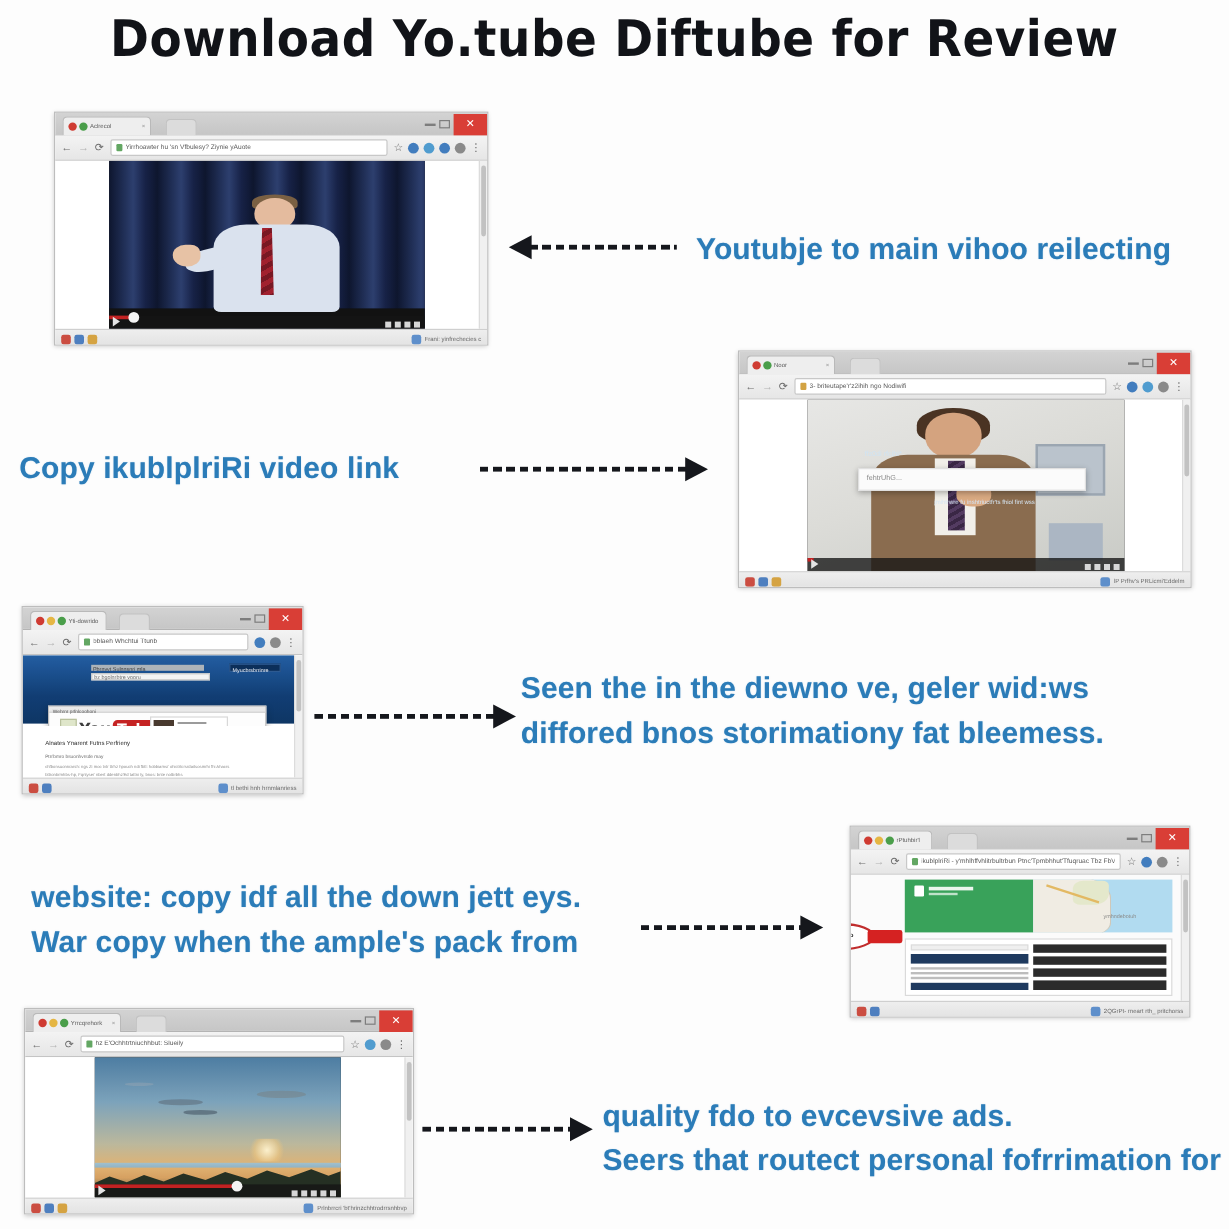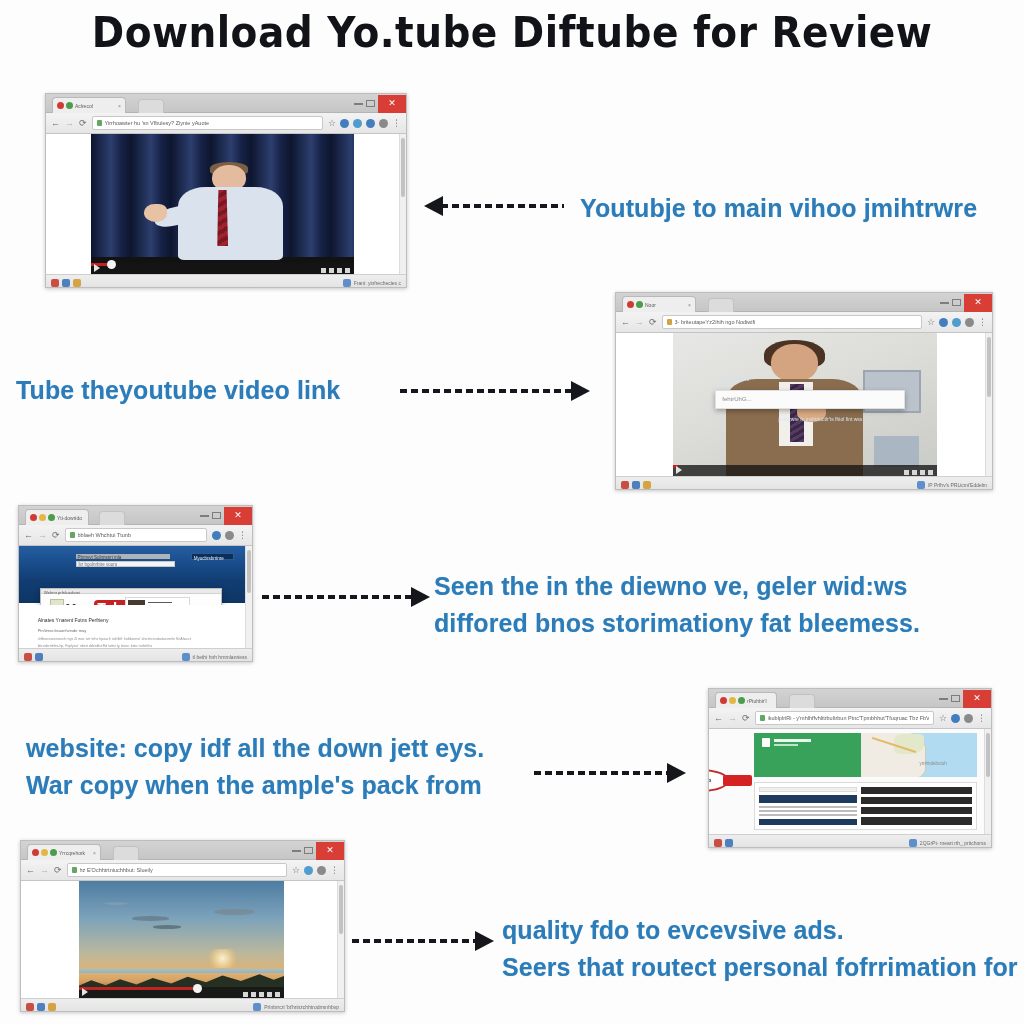--- a/index.html
+++ b/index.html
@@ -716,21 +716,21 @@
         <span class="st-text">Frani: yinfrechecies c</span>
       </span>
     </div>
   </div>
 
   <div class="arrow left" style="left:424px; top:193px; width:140px;">
     <span class="shaft"></span>
     <span class="head"></span>
   </div>
 
-  <div class="caption" style="left:580px; top:190px; width:430px;">Youtubje to main vihoo jmihtrwre</div>
+  <div class="caption" style="left:580px; top:190px; width:430px;">Youtubje to main vihoo reilecting</div>
 
   <div class="browser" style="left:615px; top:292px; width:378px; height:198px;">
 
     <div class="bw-titlebar">
       <div class="bw-tab">
         <span class="favicon fav-red"></span>
         <span class="favicon fav-green"></span>
         <span class="tab-label">Noor</span>
         <span style="font-size:5px;color:#888;">×</span>
       </div>
@@ -799,21 +799,21 @@
       <span class="st-chip" style="background:#d34b3e;"></span>
       <span class="st-chip" style="background:#4b7fc4;"></span>
       <span class="st-chip" style="background:#d8a33a;"></span>
       <span class="st-right">
         <span class="st-chip" style="background:#5b8fd0;"></span>
         <span class="st-text">lP Prfhv's  PRLicmi'Eddelm</span>
       </span>
     </div>
   </div>
 
-  <div class="caption" style="left:16px; top:372px; width:380px;">Tube theyoutube video link</div>
+  <div class="caption" style="left:16px; top:372px; width:380px;">Copy ikublplriRi video link</div>
 
   <div class="arrow right" style="left:400px; top:378px; width:190px;">
     <span class="shaft"></span>
     <span class="head"></span>
   </div>
 
   <div class="browser" style="left:18px; top:505px; width:235px; height:157px;">
 
     <div class="bw-titlebar">
       <div class="bw-tab" style="min-width:64px;">
@@ -895,21 +895,21 @@
         <span class="st-text">tl bethi  hnh hrnmlanriess</span>
       </span>
     </div>
   </div>
 
   <div class="arrow right" style="left:262px; top:584px; width:168px;">
     <span class="shaft"></span>
     <span class="head"></span>
   </div>
 
-  <div class="caption" style="left:434px; top:568px; width:520px;">
+  <div class="caption" style="left:434px; top:556px; width:520px;">
     <div>Seen the in the diewno ve, geler wid:ws</div>
     <div>diffored bnos storimationy fat bleemess.</div>
   </div>
 
   <div class="browser" style="left:708px; top:688px; width:284px; height:160px;">
 
     <div class="bw-titlebar">
       <div class="bw-tab" style="min-width:62px;">
         <span class="favicon fav-red"></span>
         <span class="favicon fav-yellow"></span>

